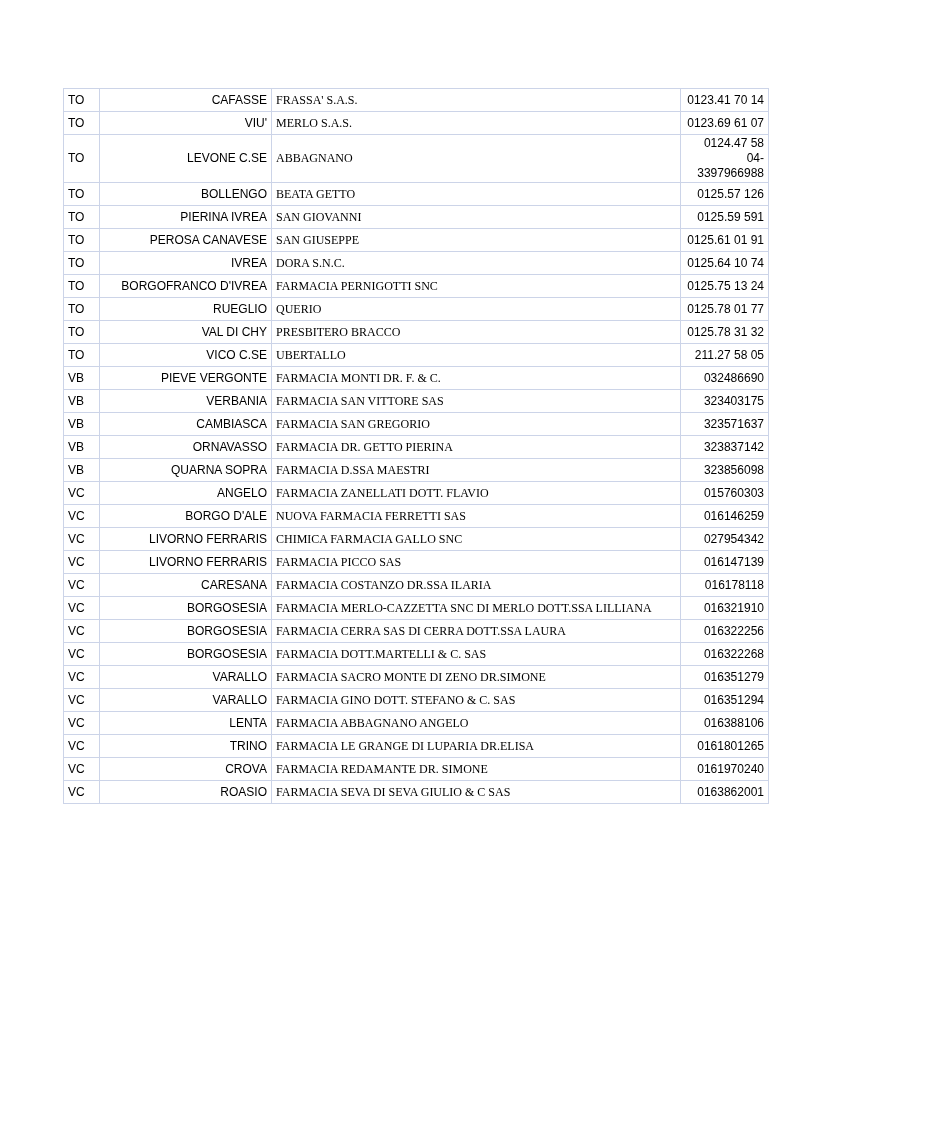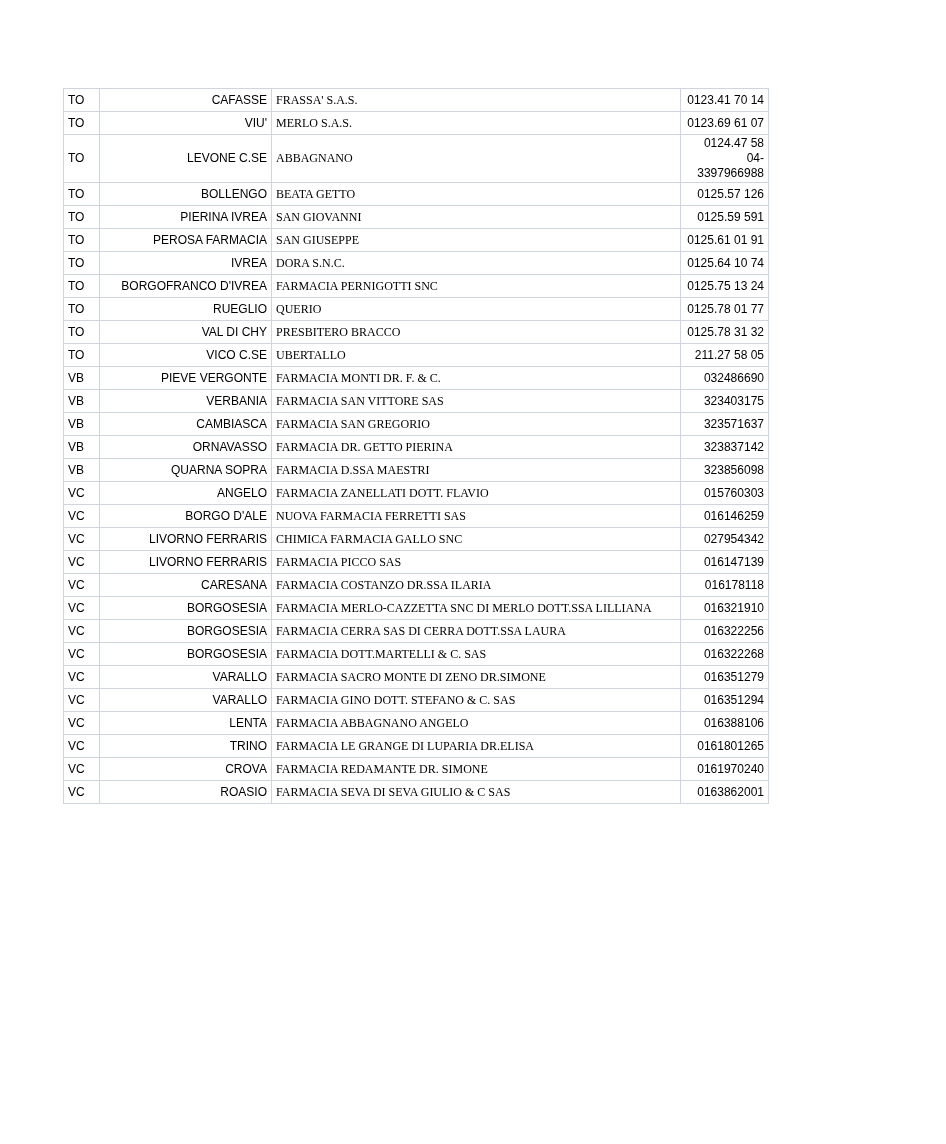--- a/index.html
+++ b/index.html
@@ -81,21 +81,21 @@
 
   <tr>
     <td class="col-province">TO</td>
     <td class="col-city">PIERINA IVREA</td>
     <td class="col-name">SAN GIOVANNI</td>
     <td class="col-phone">0125.59 591</td>
   </tr>
 
   <tr>
     <td class="col-province">TO</td>
-    <td class="col-city">PEROSA FARMACIA</td>
+    <td class="col-city">PEROSA CANAVESE</td>
     <td class="col-name">SAN GIUSEPPE</td>
     <td class="col-phone">0125.61 01 91</td>
   </tr>
 
   <tr>
     <td class="col-province">TO</td>
     <td class="col-city">IVREA</td>
     <td class="col-name">DORA S.N.C.</td>
     <td class="col-phone">0125.64 10 74</td>
   </tr>

